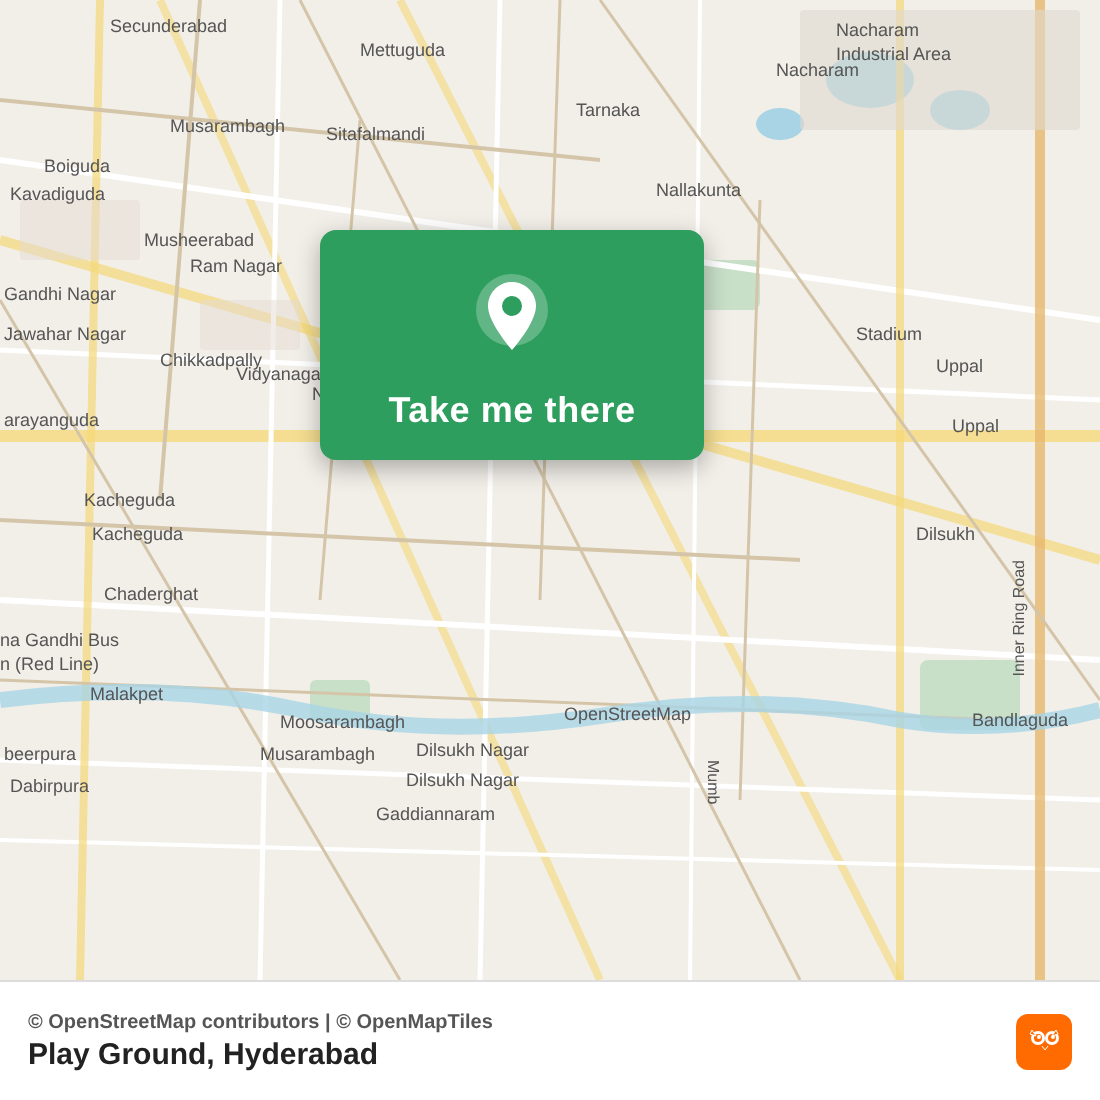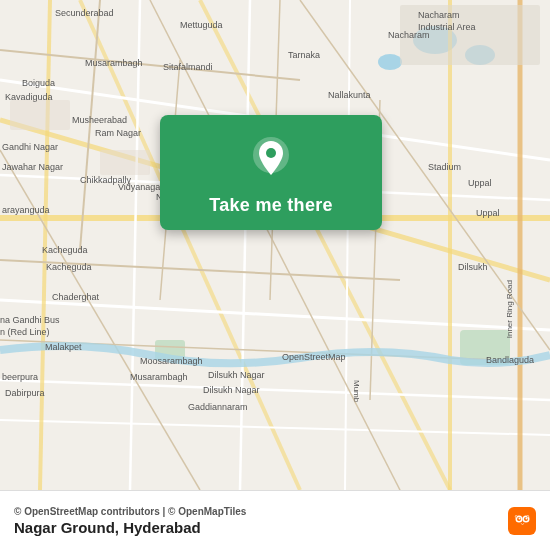--- a/index.html
+++ b/index.html
@@ -25,21 +25,21 @@
       height: 490px;
       background-color: #f2efe9;
       overflow: hidden;
     }
 
     
     #action-card {
       position: absolute;
       top: 115px;
       left: 160px;
-      width: 222px;
+      width: 192px;
       background: #2e9e5e;
       border-radius: 8px;
       display: flex;
       flex-direction: column;
       align-items: center;
       padding: 18px 4px 14px;
       box-shadow: 0 4px 12px rgba(0,0,0,0.3);
       z-index: 10;
     }
 
@@ -221,21 +221,21 @@
       <circle cx="26" cy="22" r="18" fill="white" opacity="0.25"></circle>
       <path d="M26 8C19.4 8 14 13.4 14 20C14 28.5 26 42 26 42C26 42 38 28.5 38 20C38 13.4 32.6 8 26 8Z" fill="white"></path>
       <circle cx="26" cy="20" r="5" fill="#2e9e5e"></circle>
     </svg>
     <span id="action-button-text">Take me there</span>
   </div>
 
   <div id="bottom-bar">
     <div id="bottom-left">
       <span id="attribution-text">© OpenStreetMap contributors | © OpenMapTiles</span>
-      <span id="location-name">Nagar Ground, Hyderabad</span>
+      <span id="location-name">Play Ground, Hyderabad</span>
     </div>
     <div id="moovit-logo">
 
       <svg id="moovit-icon" viewBox="0 0 28 28" xmlns="http://www.w3.org/2000/svg">
         <rect width="28" height="28" rx="6" fill="#FF6B00"></rect>
         <circle cx="11" cy="12" r="3.5" fill="white"></circle>
         <circle cx="18" cy="12" r="3.5" fill="white"></circle>
         <circle cx="11" cy="12" r="2" fill="#FF6B00"></circle>
         <circle cx="18" cy="12" r="2" fill="#FF6B00"></circle>
         <circle cx="11.5" cy="11.5" r="1" fill="white"></circle>

